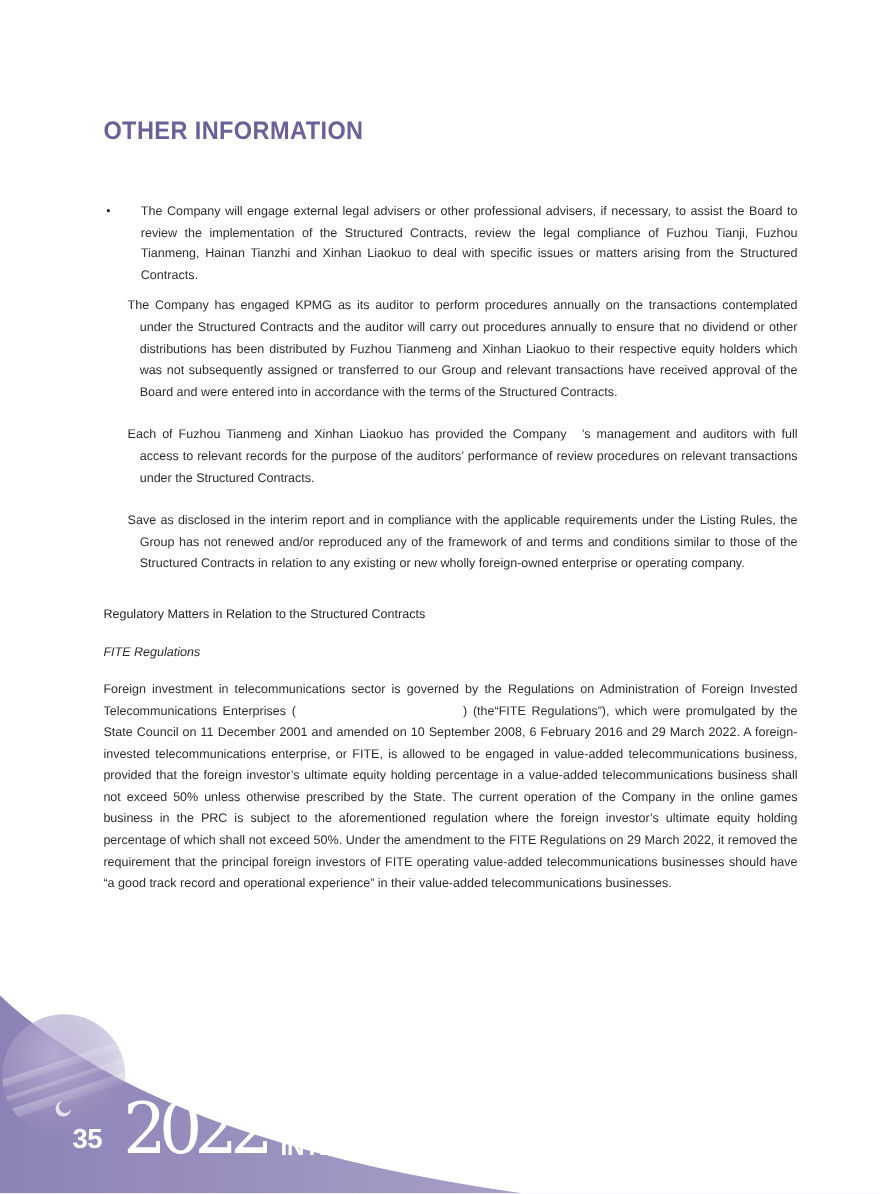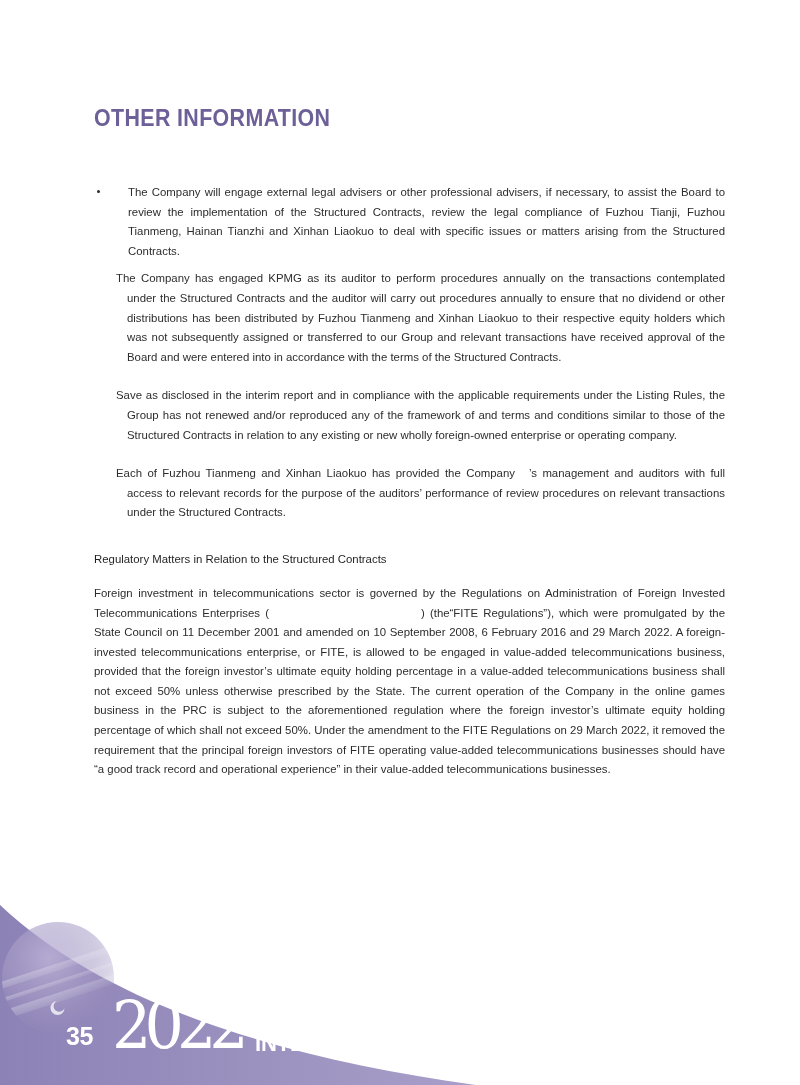--- a/index.html
+++ b/index.html
@@ -168,28 +168,29 @@
 
   <div class="content">
 
     <div class="para bullet-item">
       <span class="bullet-dot"></span>
       <span>The Company will engage external legal advisers or other professional advisers, if necessary, to assist the Board to review the implementation of the Structured Contracts, review the legal compliance of Fuzhou Tianji, Fuzhou Tianmeng, Hainan Tianzhi and Xinhan Liaokuo to deal with specific issues or matters arising from the Structured Contracts.</span>
     </div>
 
     <p class="para hang">The Company has engaged KPMG as its auditor to perform procedures annually on the transactions contemplated under the Structured Contracts and the auditor will carry out procedures annually to ensure that no dividend or other distributions has been distributed by Fuzhou Tianmeng and Xinhan Liaokuo to their respective equity holders which was not subsequently assigned or transferred to our Group and relevant transactions have received approval of the Board and were entered into in accordance with the terms of the Structured Contracts.</p>
 
-    <p class="para hang">Save as disclosed in the interim report and in compliance with the applicable requirements under the Listing Rules, the Group has not renewed and/or reproduced any of the framework of and terms and conditions similar to those of the Structured Contracts in relation to any existing or new wholly foreign-owned enterprise or operating company.</p>
-
     <p class="para hang">
       <span>Each of Fuzhou Tianmeng and Xinhan Liaokuo has provided the Company</span><span class="cjk-gap-sm"></span><span>’s management and auditors with full access to relevant records for the purpose of the auditors’ performance of review procedures on relevant transactions under the Structured Contracts.</span>
     </p>
 
+    <p class="para hang">Save as disclosed in the interim report and in compliance with the applicable requirements under the Listing Rules, the Group has not renewed and/or reproduced any of the framework of and terms and conditions similar to those of the Structured Contracts in relation to any existing or new wholly foreign-owned enterprise or operating company.</p>
+
     <p class="sub-head">Regulatory Matters in Relation to the Structured Contracts</p>
 
+    <p class="sub-head-italic">FITE Regulations</p>
 
     <p class="para body-para">
       <span>Foreign investment in telecommunications sector is governed by the Regulations on Administration of Foreign Invested Telecommunications Enterprises (</span><span class="cjk-gap"></span><span>) (the“FITE Regulations”), which were promulgated by the State Council on 11 December 2001 and amended on 10 September 2008, 6 February 2016 and 29 March 2022. A foreign-invested telecommunications enterprise, or FITE, is allowed to be engaged in value-added telecommunications business, provided that the foreign investor’s ultimate equity holding percentage in a value-added telecommunications business shall not exceed 50% unless otherwise prescribed by the State. The current operation of the Company in the online games business in the PRC is subject to the aforementioned regulation where the foreign investor’s ultimate equity holding percentage of which shall not exceed 50%. Under the amendment to the FITE Regulations on 29 March 2022, it removed the requirement that the principal foreign investors of FITE operating value-added telecommunications businesses should have “a good track record and operational experience” in their value-added telecommunications businesses.</span>
     </p>
 
   </div>
 
   <div class="footer-art">
     <svg width="800" height="205" viewBox="0 0 800 205" xmlns="http://www.w3.org/2000/svg">
       <defs>

